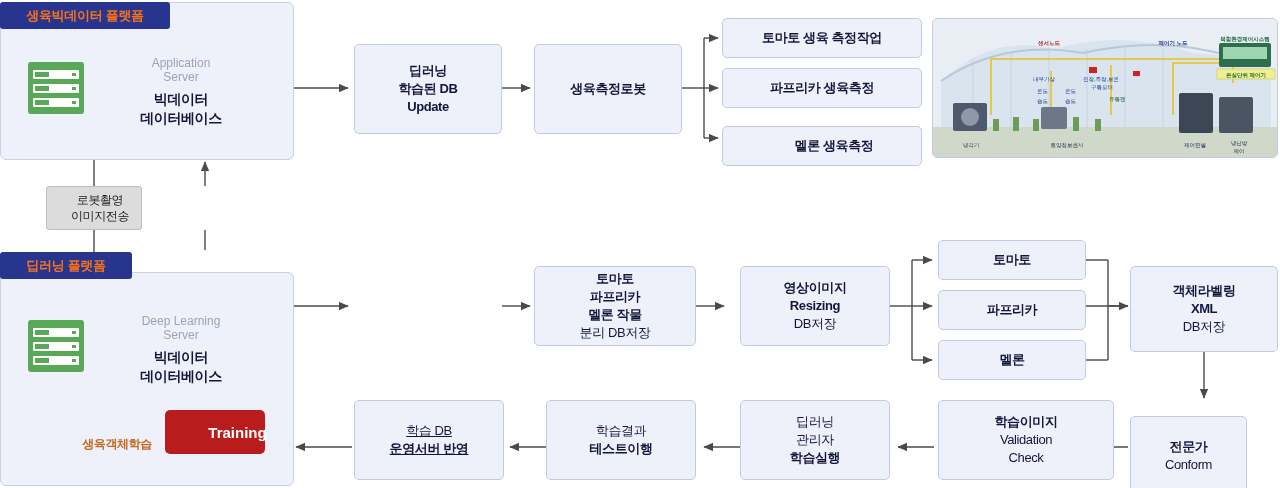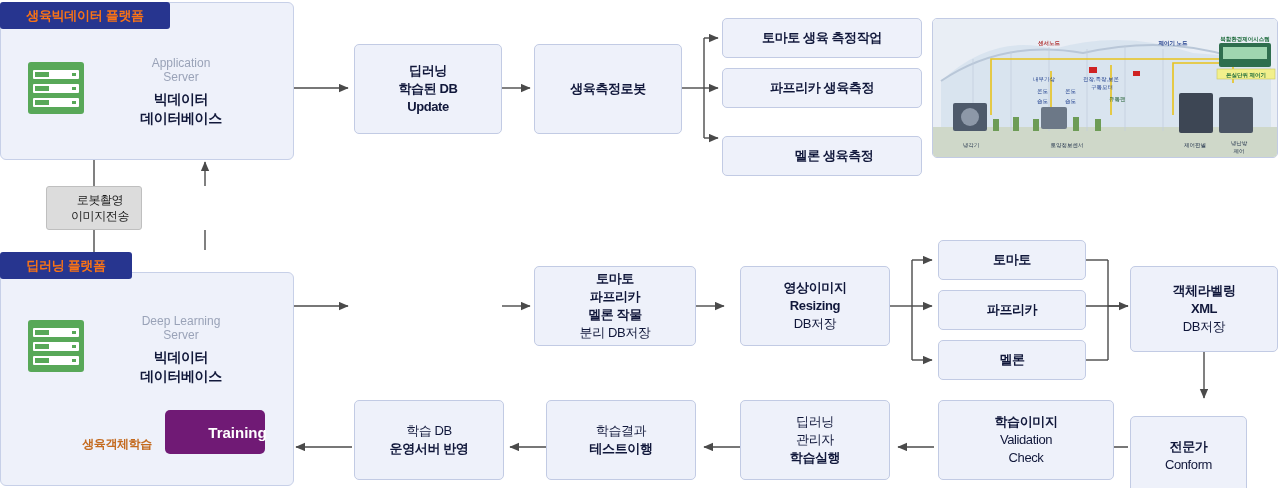--- a/index.html
+++ b/index.html
@@ -115,21 +115,21 @@
     justify-content: center;
     text-align: center;
     font-size: 12px;
     line-height: 16px;
     letter-spacing: -0.4px;
     color: #1a1a1a;
     padding-left: 12px;
   }
 
   .training-node {
-    background: #701a75;
+    background: #b91c1c;
     border-radius: 5px;
     color: #ffffff;
     font-size: 15px;
     font-weight: bold;
     display: flex;
     align-items: center;
     justify-content: center;
     padding-left: 45px;
   }
 
@@ -265,21 +265,21 @@
   <div class="abs node" style="left:534px; top:44px; width:148px; height:90px;">
     <div class="b">생육측정로봇</div>
   </div>
 
   <div class="abs node" style="left:722px; top:18px; width:200px; height:40px;">
     <div class="b">토마토 생육 측정작업</div>
   </div>
   <div class="abs node" style="left:722px; top:68px; width:200px; height:40px;">
     <div class="b">파프리카 생육측정</div>
   </div>
-  <div class="abs node" style="left:722px; top:136px; width:200px; height:40px;padding-left:28px;">
+  <div class="abs node" style="left:722px; top:126px; width:200px; height:40px;padding-left:28px;">
     <div class="b">멜론 생육측정</div>
   </div>
 
   <div class="abs photo-panel" style="left:932px; top:18px; width:346px; height:140px;">
     <svg viewBox="0 0 346 140" width="346" height="140" xmlns="http://www.w3.org/2000/svg">
       <rect x="0" y="0" width="346" height="140" fill="#e9eef5"></rect>
 
       <path d="M8 120 L8 62 Q60 14 120 30 Q190 10 260 34 L338 40 L338 120 Z" fill="#d7e2ee" opacity="0.9"></path>
       <path d="M8 62 Q70 20 150 34 Q230 16 300 38" fill="none" stroke="#b9c7d8" stroke-width="2"></path>
 
@@ -385,18 +385,18 @@
   </div>
   <div class="abs node" style="left:740px; top:400px; width:150px; height:80px;">
     <div class="n">딥러닝</div>
     <div class="n">관리자</div>
     <div class="b">학습실행</div>
   </div>
   <div class="abs node" style="left:546px; top:400px; width:150px; height:80px;">
     <div class="n">학습결과</div>
     <div class="b">테스트이행</div>
   </div>
-  <div class="abs node" style="left:354px; top:400px; width:150px; height:80px;">
+  <div class="abs node" style="left:354px; top:400px; width:150px; height:80px;text-decoration:underline;">
     <div class="n">학습 DB</div>
     <div class="b">운영서버 반영</div>
   </div>
 
 </div>
 
 </body></html>

